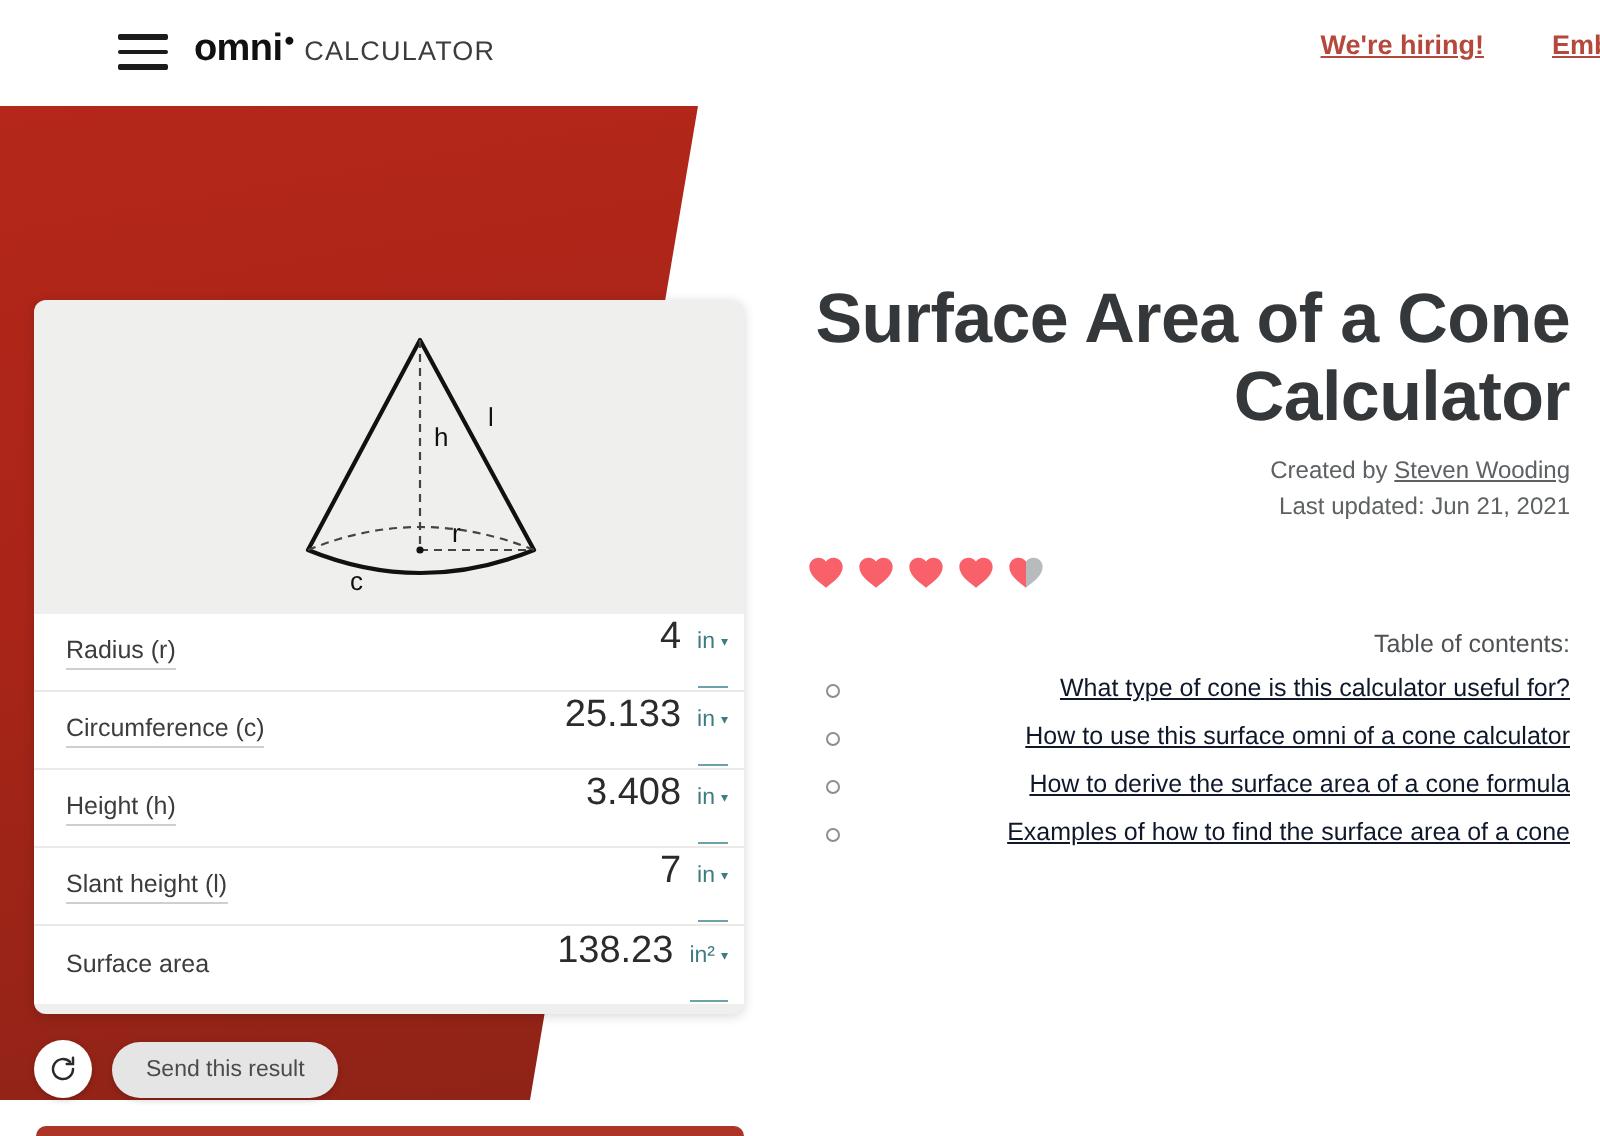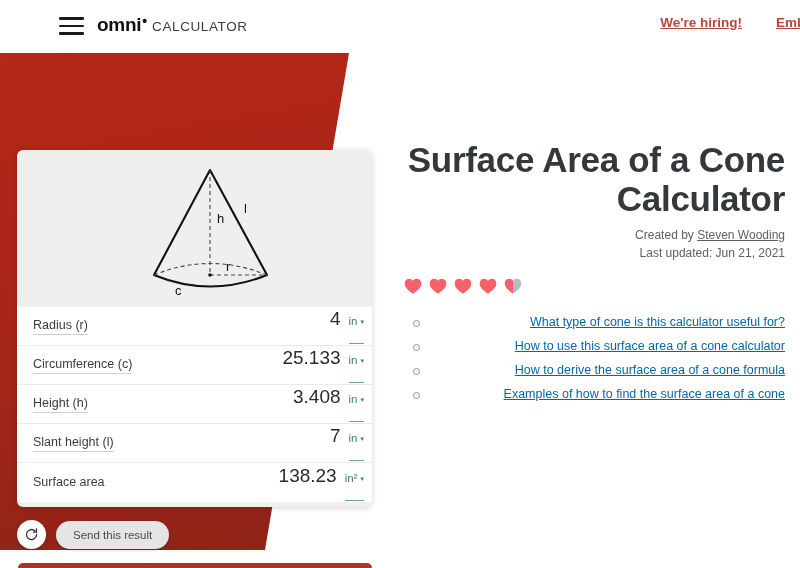--- a/index.html
+++ b/index.html
@@ -261,21 +261,21 @@
   }
   .toc-item:before {
     content: "";
     position: absolute;
     left: -16px; top: 5px;
     width: 5px; height: 5px;
     border: 1px solid #8c8f91;
     border-radius: 50%;
   }
   .toc-link {
-    color: #0369a1;
+    color: #0f172a;
     text-decoration: underline;
     cursor: pointer;
   }
 </style>
 </head>
 <body>
 
 <div class="banner"></div>
 <div class="banner2"></div>
 
@@ -418,27 +418,28 @@
       <defs>
         <linearGradient id="halfheart" x1="0" x2="1" y1="0" y2="0">
           <stop offset="50%" stop-color="#f8606a"></stop>
           <stop offset="50%" stop-color="#b8bbbd"></stop>
         </linearGradient>
       </defs>
       <path d="M12 21C6 16.5 2 13 2 8.5 2 5.4 4.4 3 7.5 3 9.3 3 11 3.9 12 5.3 13 3.9 14.7 3 16.5 3 19.6 3 22 5.4 22 8.5 22 13 18 16.5 12 21z" fill="url(#halfheart)"></path>
     </svg>
   </div>
 
+  <div class="toc-title">Table of contents:</div>
 
   <ul class="toc-list">
     <li class="toc-item">
       <span class="toc-link">What type of cone is this calculator useful for?</span>
     </li>
     <li class="toc-item">
-      <span class="toc-link">How to use this surface area of a cone calculator</span>
+      <span class="toc-link">How to use this surface omni of a cone calculator</span>
     </li>
     <li class="toc-item">
       <span class="toc-link">How to derive the surface area of a cone formula</span>
     </li>
     <li class="toc-item">
       <span class="toc-link">Examples of how to find the surface area of a cone</span>
     </li>
   </ul>
 </div>
 

